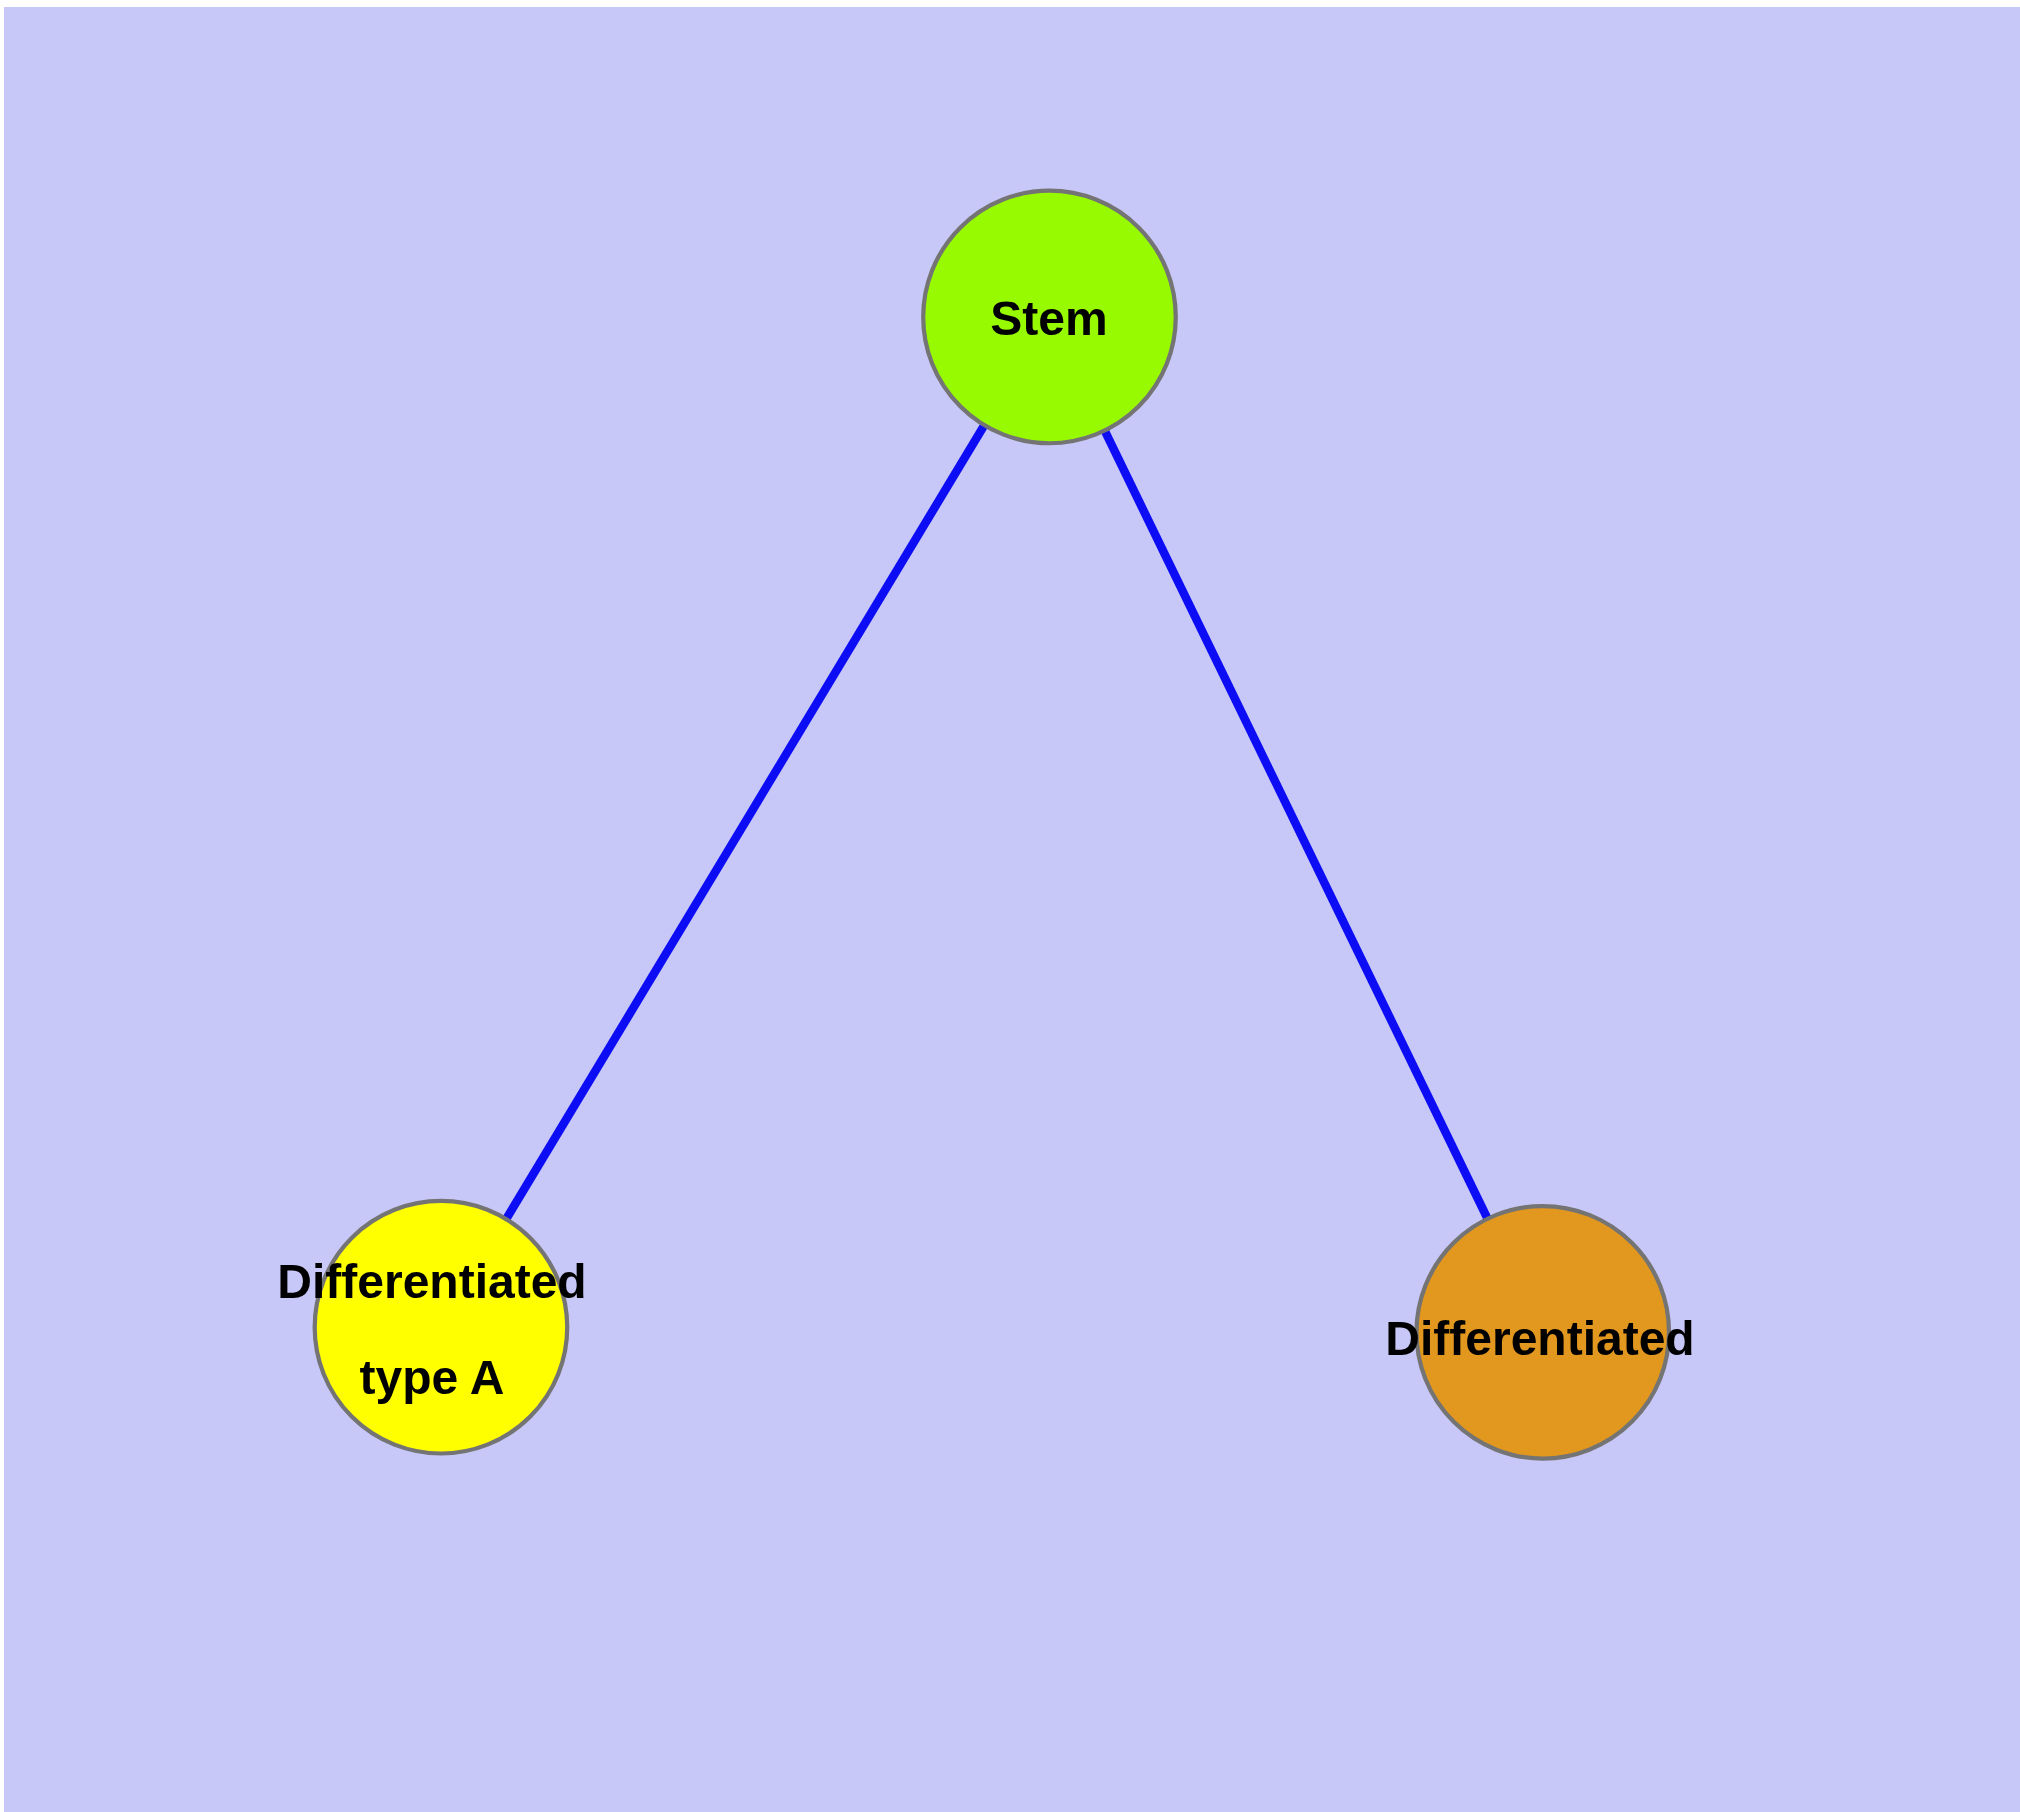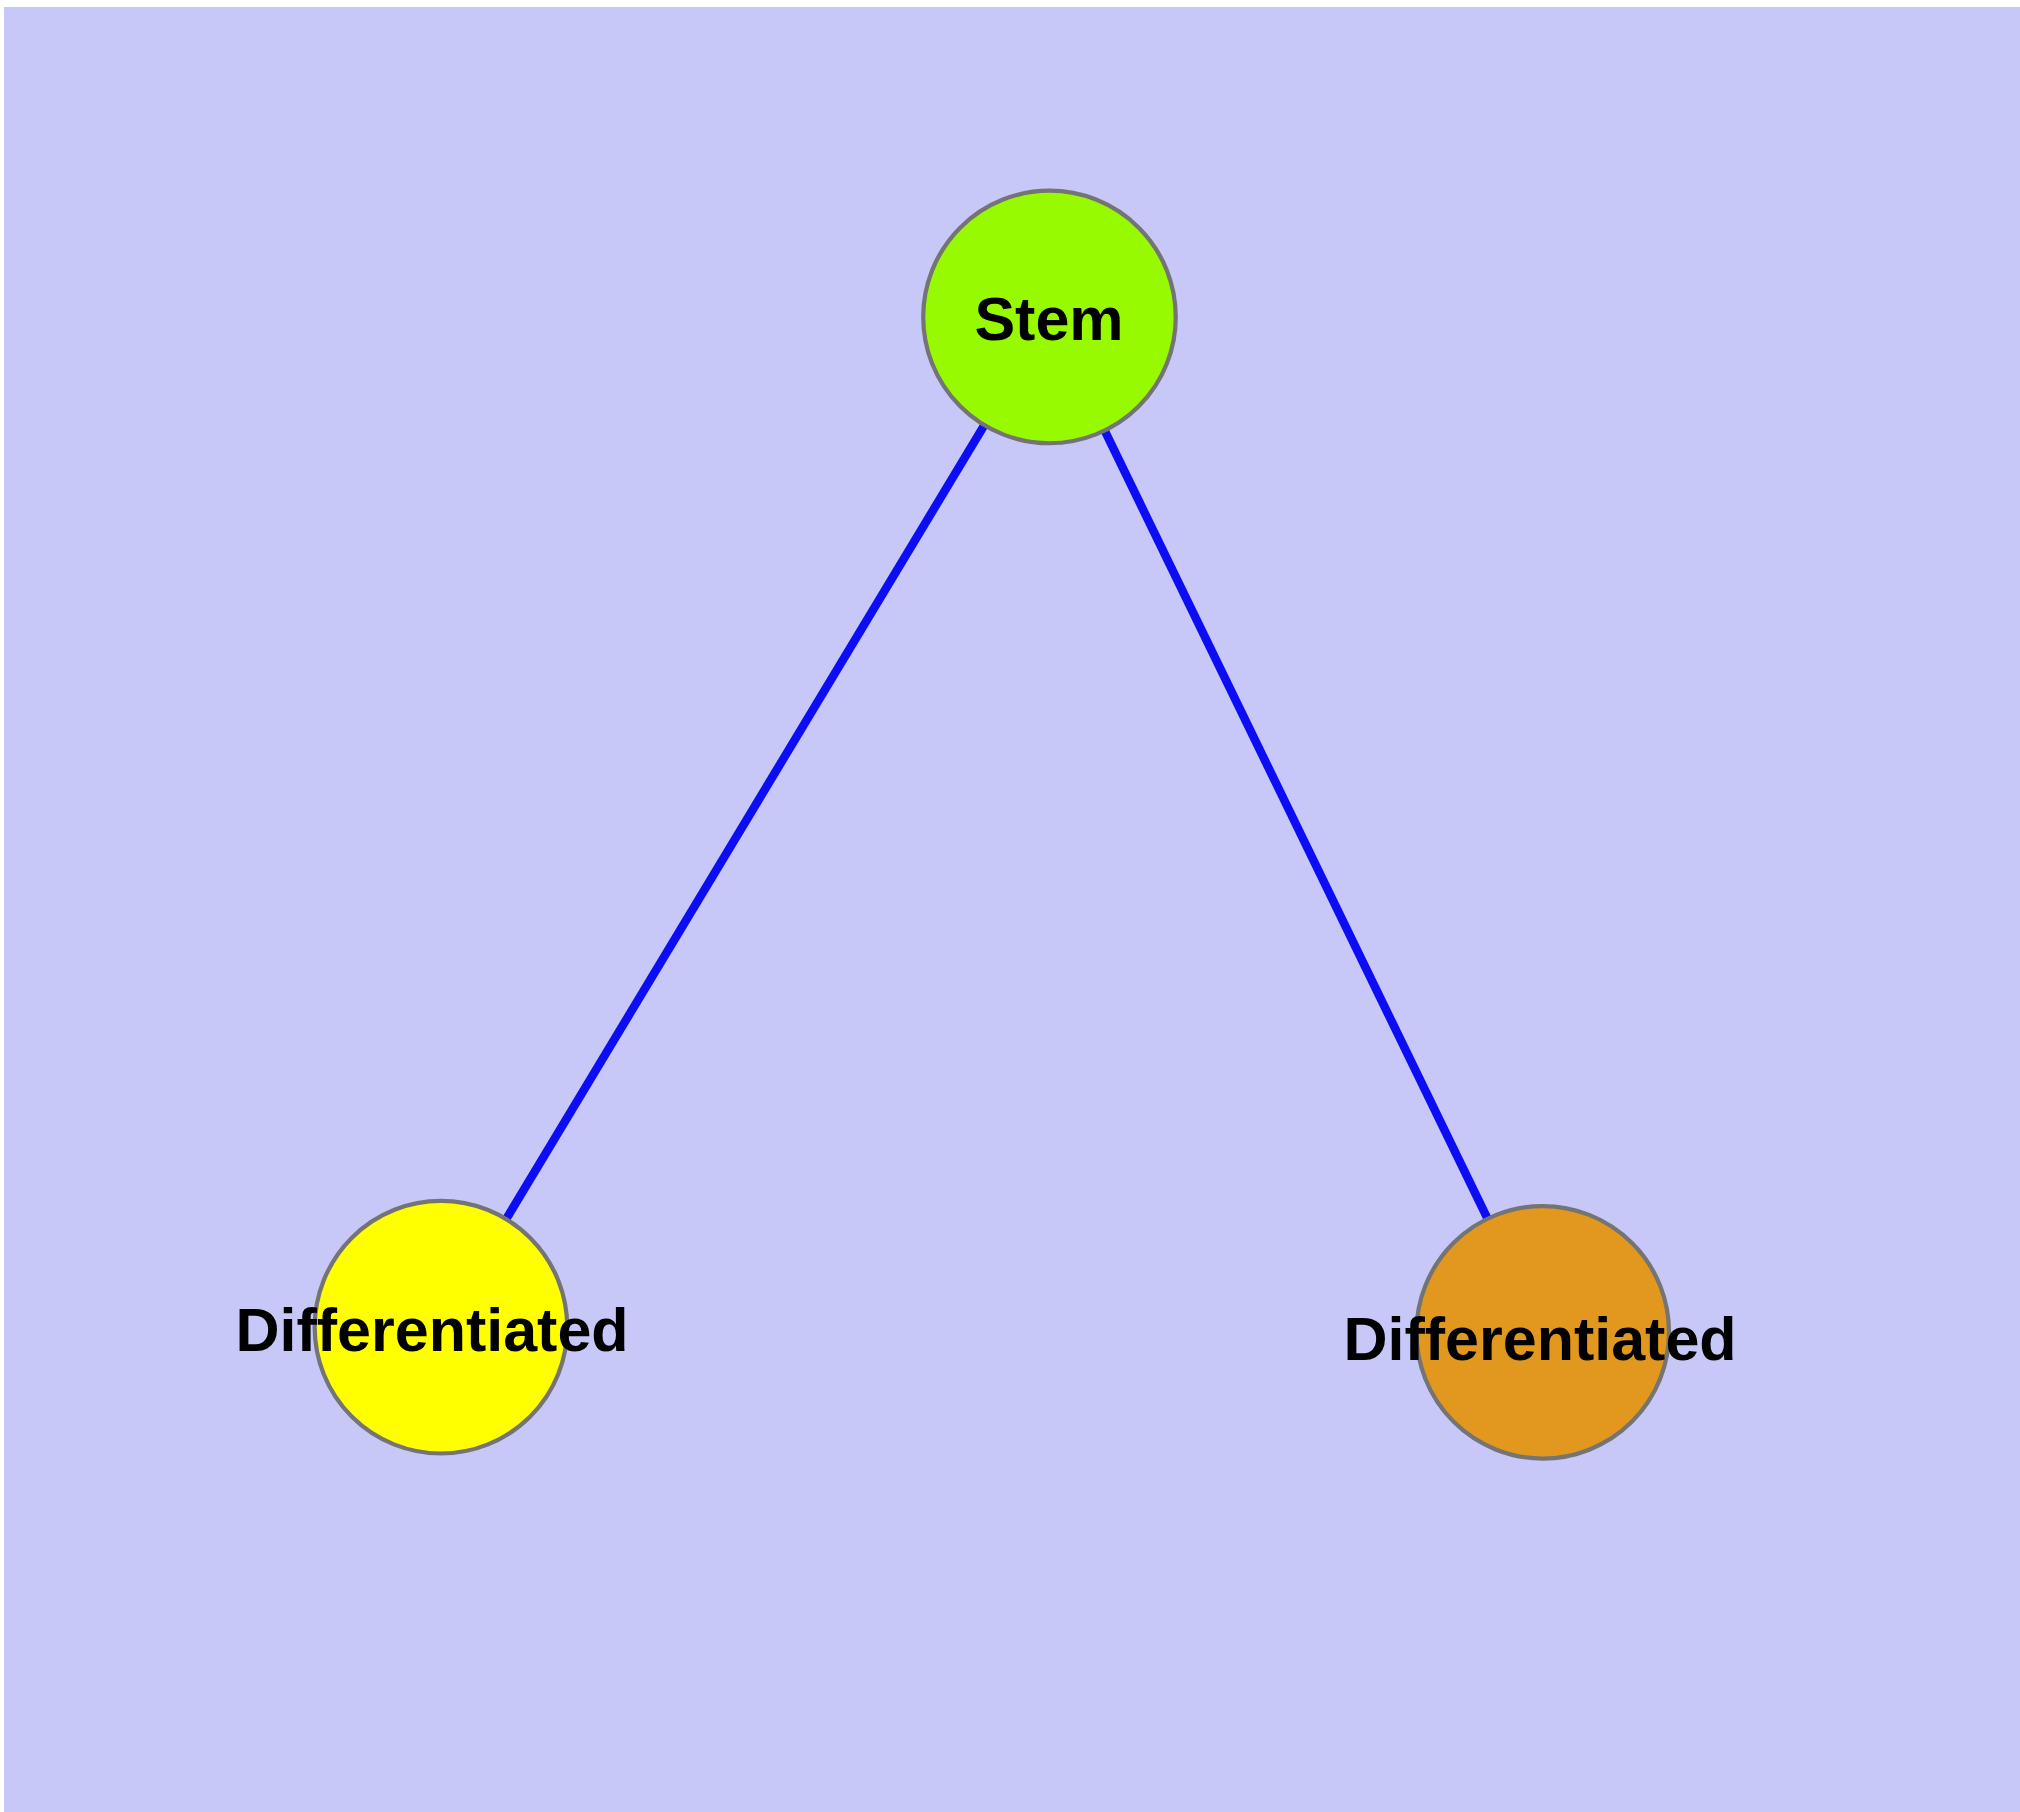--- a/index.html
+++ b/index.html
@@ -38,21 +38,21 @@
   }
   .graph-svg line {
     stroke-width: 10px;
   }
   .node-label {
     position: absolute;
     transform: translate(-50%, -50%);
     text-align: center;
     color: #000000;
     font-weight: bold;
-    font-size: 61px;
+    font-size: 48px;
     line-height: 96px;
     white-space: nowrap;
     letter-spacing: 0;
   }
 </style>
 </head>
 <body>
 
 <div class="stage">
   <div class="canvas"></div>
@@ -65,19 +65,20 @@
     <circle cx="520" cy="1566" r="149" fill="#ffff00"></circle>
     <circle cx="1820" cy="1572" r="149" fill="#e2981e"></circle>
   </svg>
 
   <div class="node-label" style="left:1049px; top:319px;">
     <div>Stem</div>
   </div>
 
   <div class="node-label" style="left:432px; top:1330px;">
     <div>Differentiated</div>
+    <div>type A</div>
   </div>
 
   <div class="node-label" style="left:1540px; top:1339px;">
     <div>Differentiated</div>
   </div>
 </div>
 
 
 </body></html>

